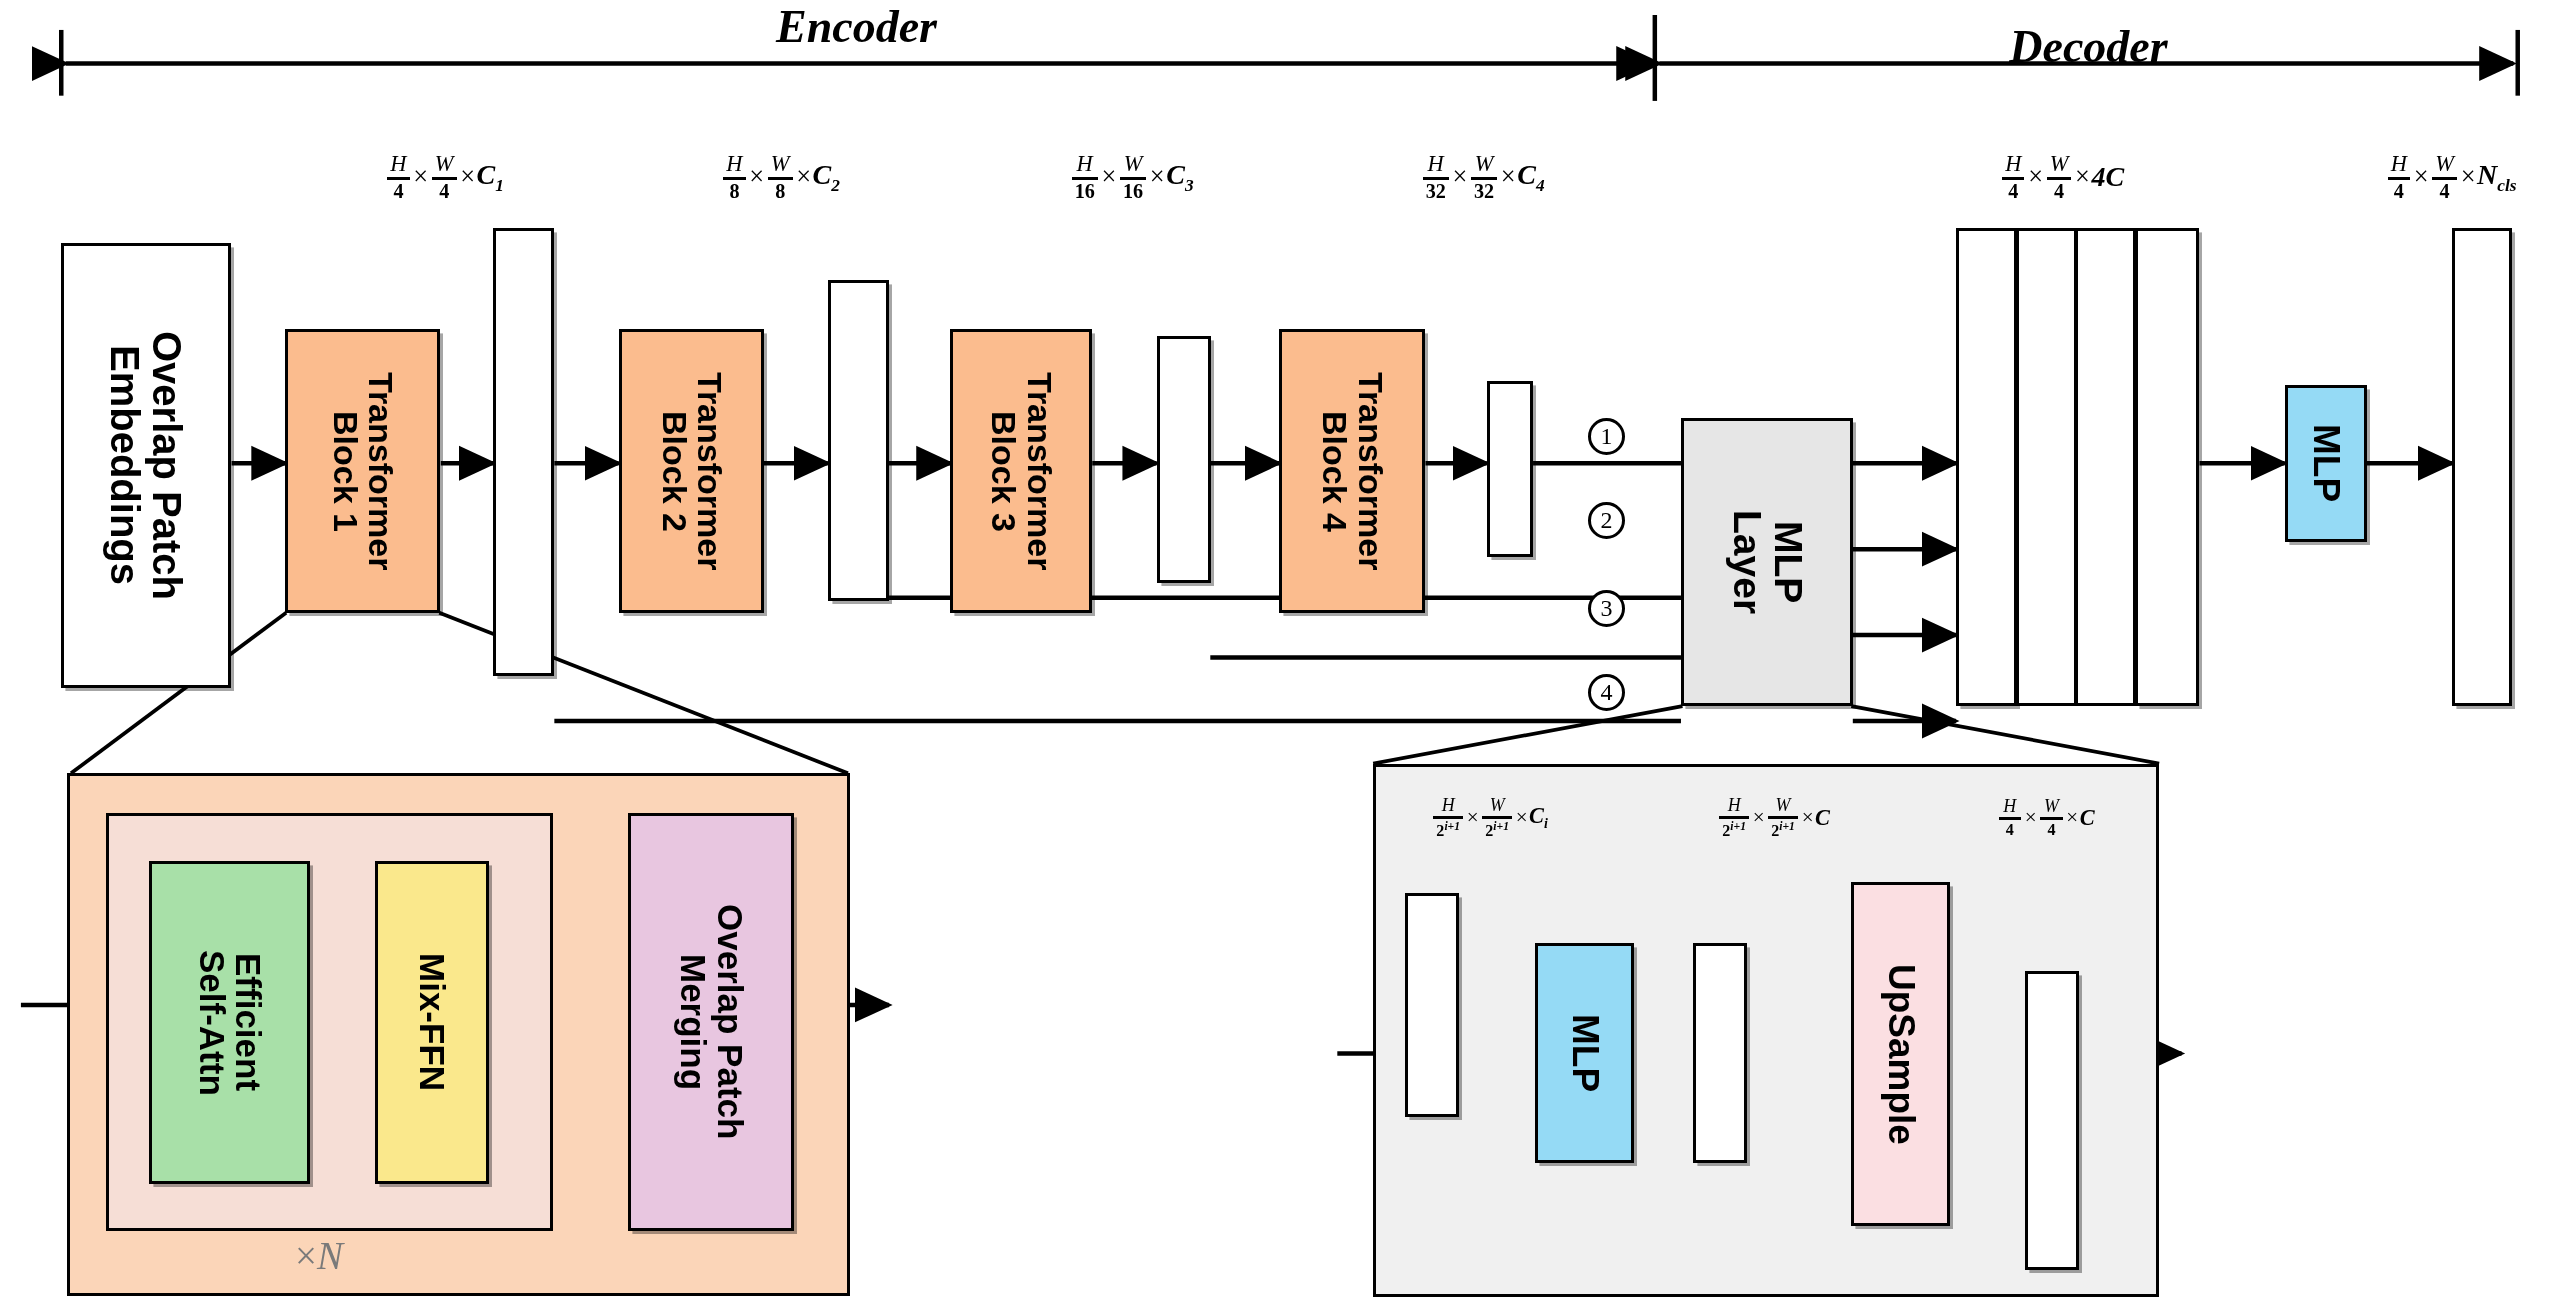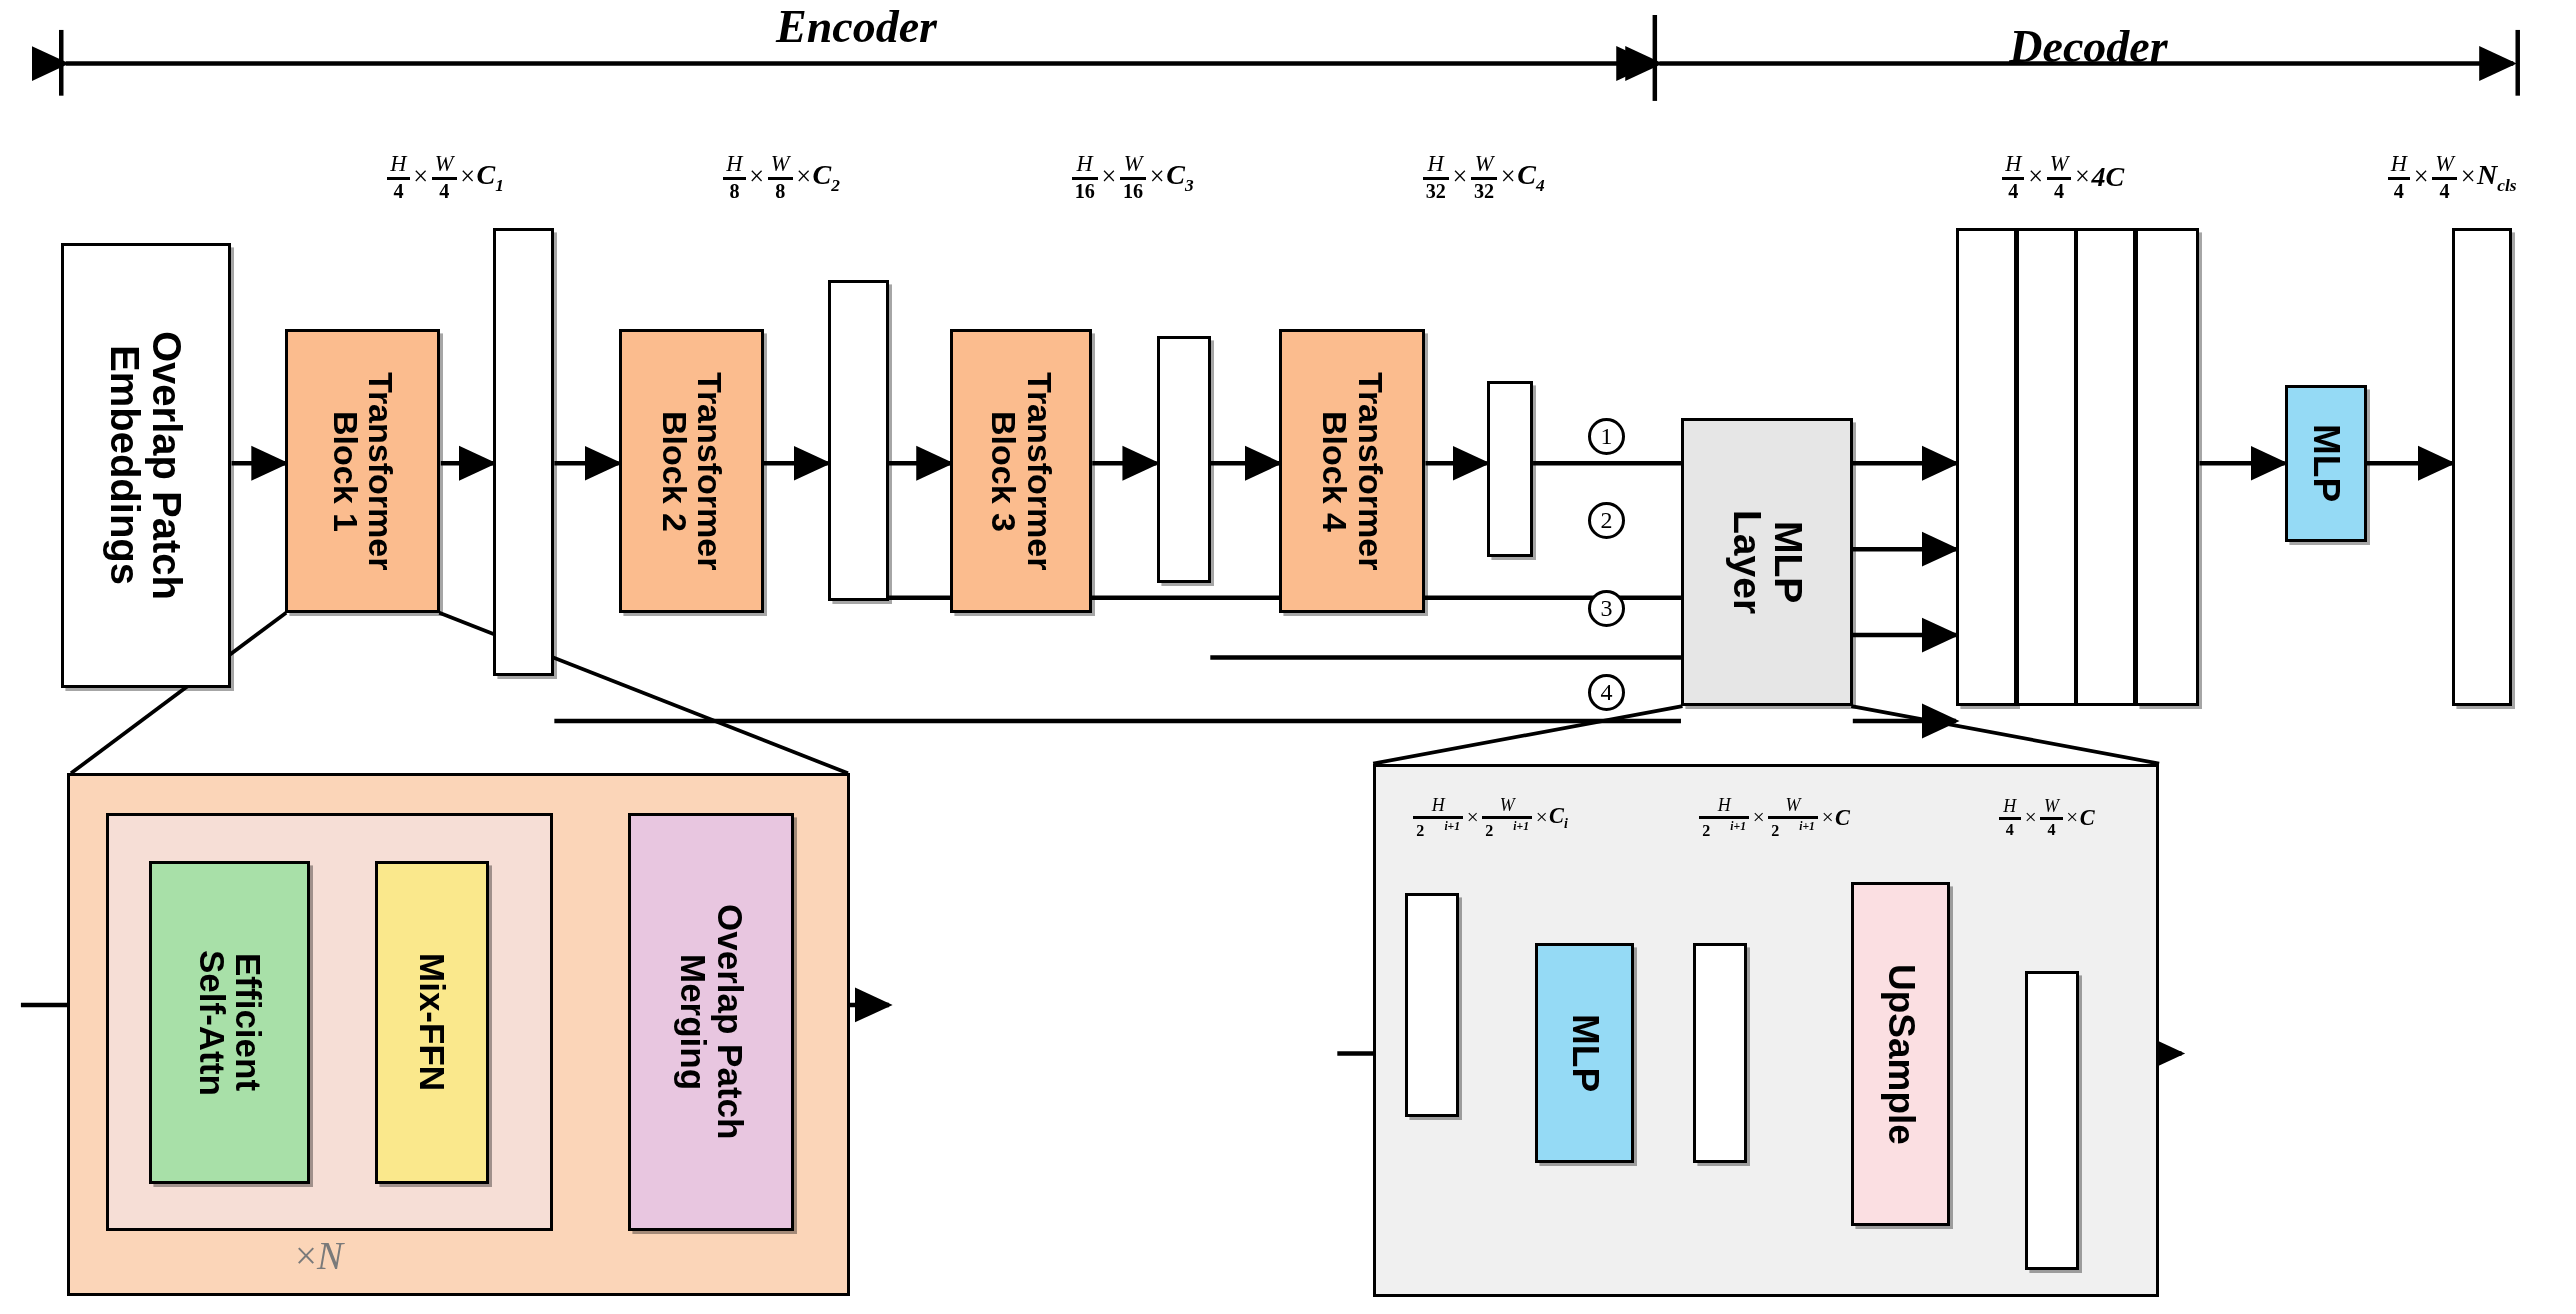--- a/index.html
+++ b/index.html
@@ -60,21 +60,21 @@
   }
   .dim.small{font-size:22.4px;}
   .frac{
     display:inline-flex;flex-direction:column;align-items:center;
     justify-content:center;vertical-align:middle;
     margin:0 2.2px;line-height:1;
   }
   .frac .num{font-style:italic;font-size:0.80em;padding:0 3px;}
   .frac .bar{width:100%;min-width:22.4px;height:3px;background:#000;margin:1.5px 0;}
   .frac .den{font-size:0.72em;font-weight:700;padding:0 3px;}
-  .frac .den sup{font-size:0.72em;font-style:italic;margin-left:20px;}
+  .frac .den sup{font-size:0.72em;font-style:italic;}
   .mul{font-size:0.94em;padding:0 1.5px;font-weight:500;}
   .var{font-style:italic;font-weight:700;}
   .var sub{font-style:italic;font-size:0.62em;font-weight:700;}
 
   .xn{
     position:absolute;
     font-family:"Liberation Serif", serif;
     font-size:39px;color:#7a7a7a;font-weight:500;white-space:nowrap;
   }
   .xn i{font-style:italic;}

